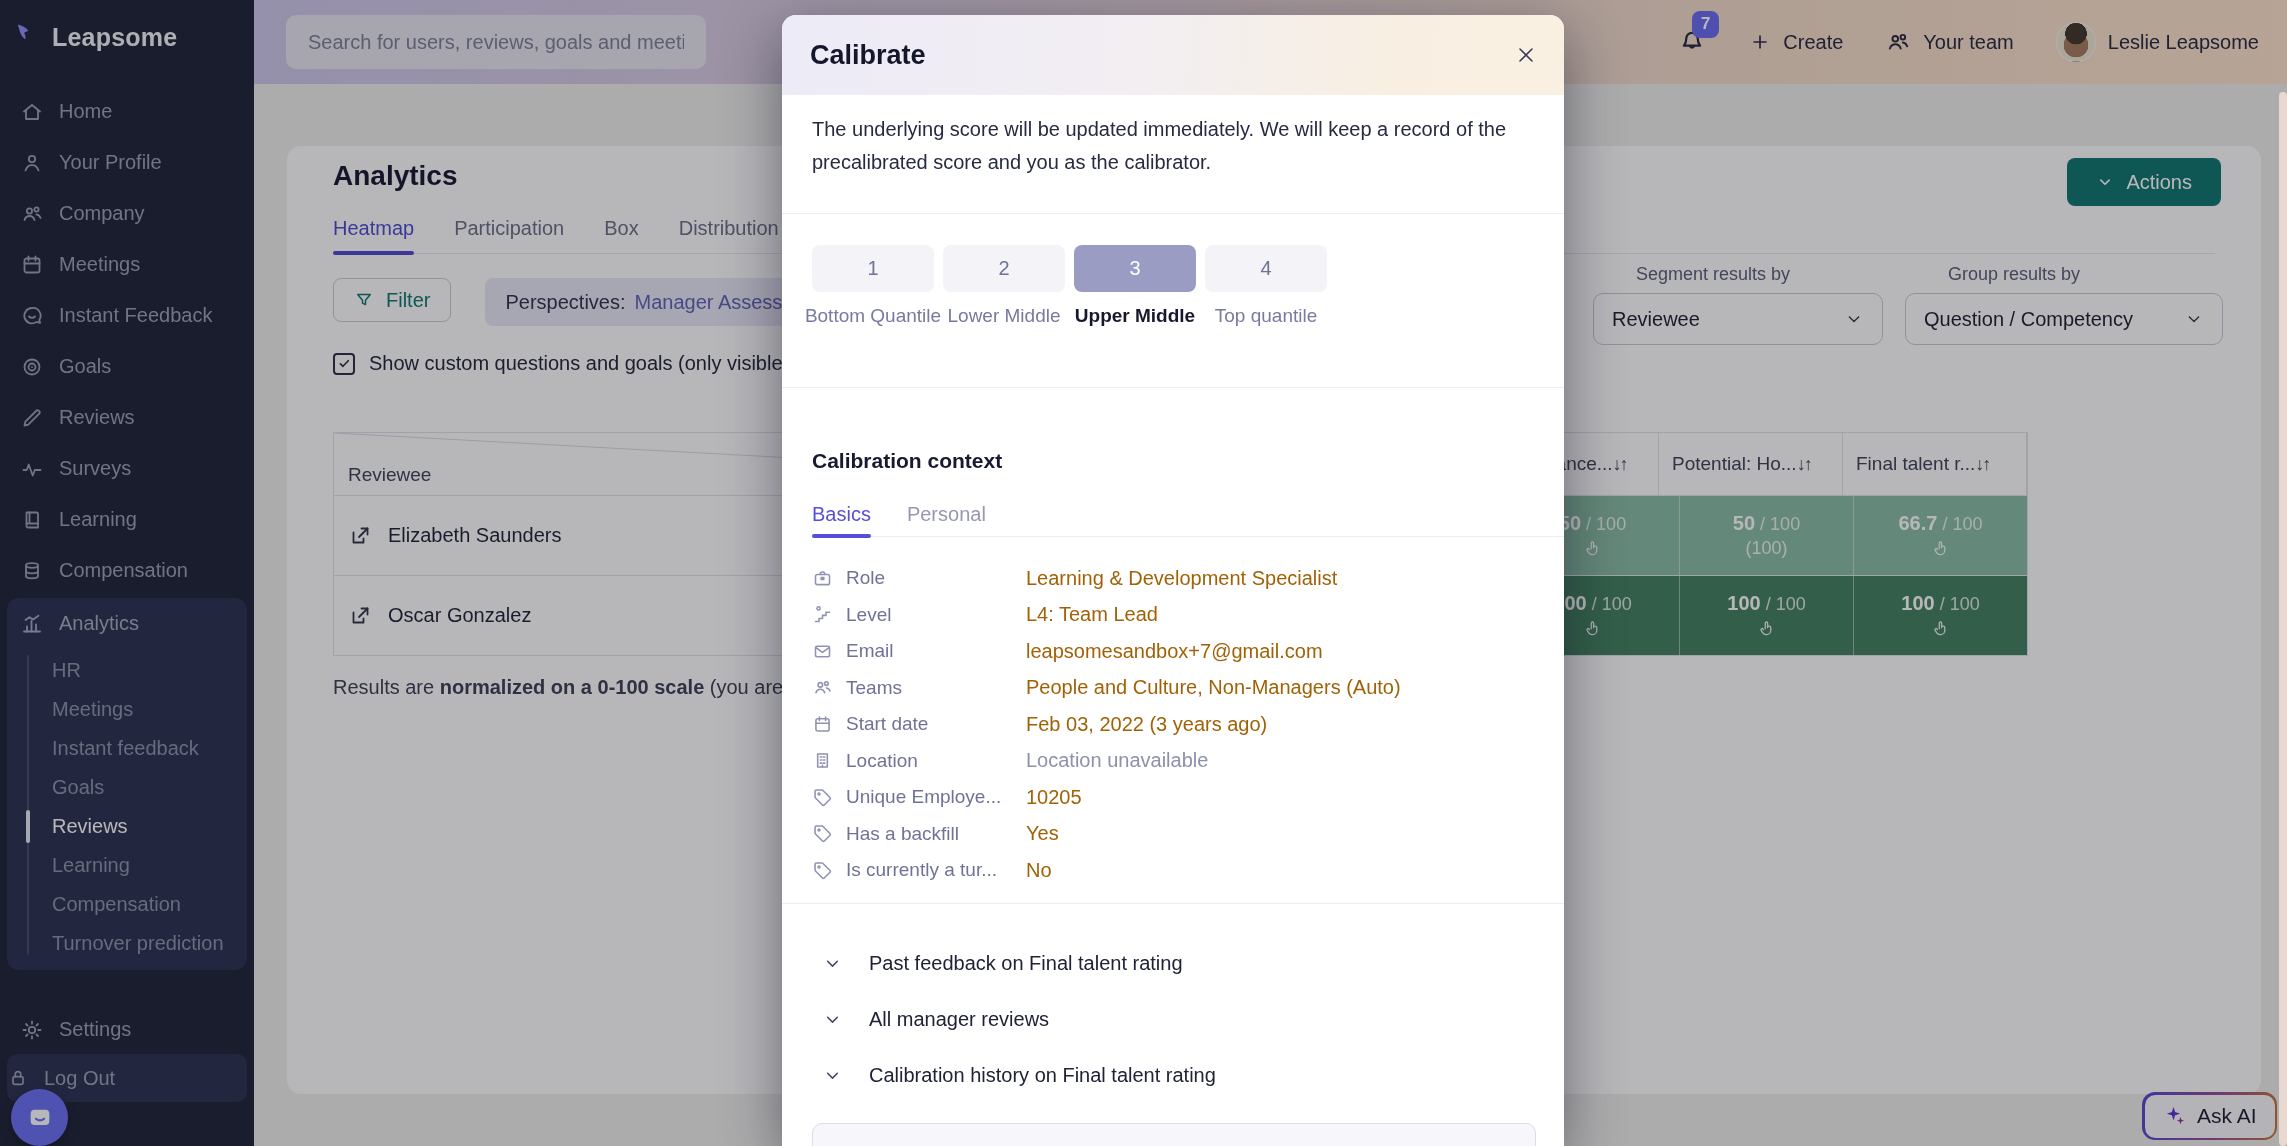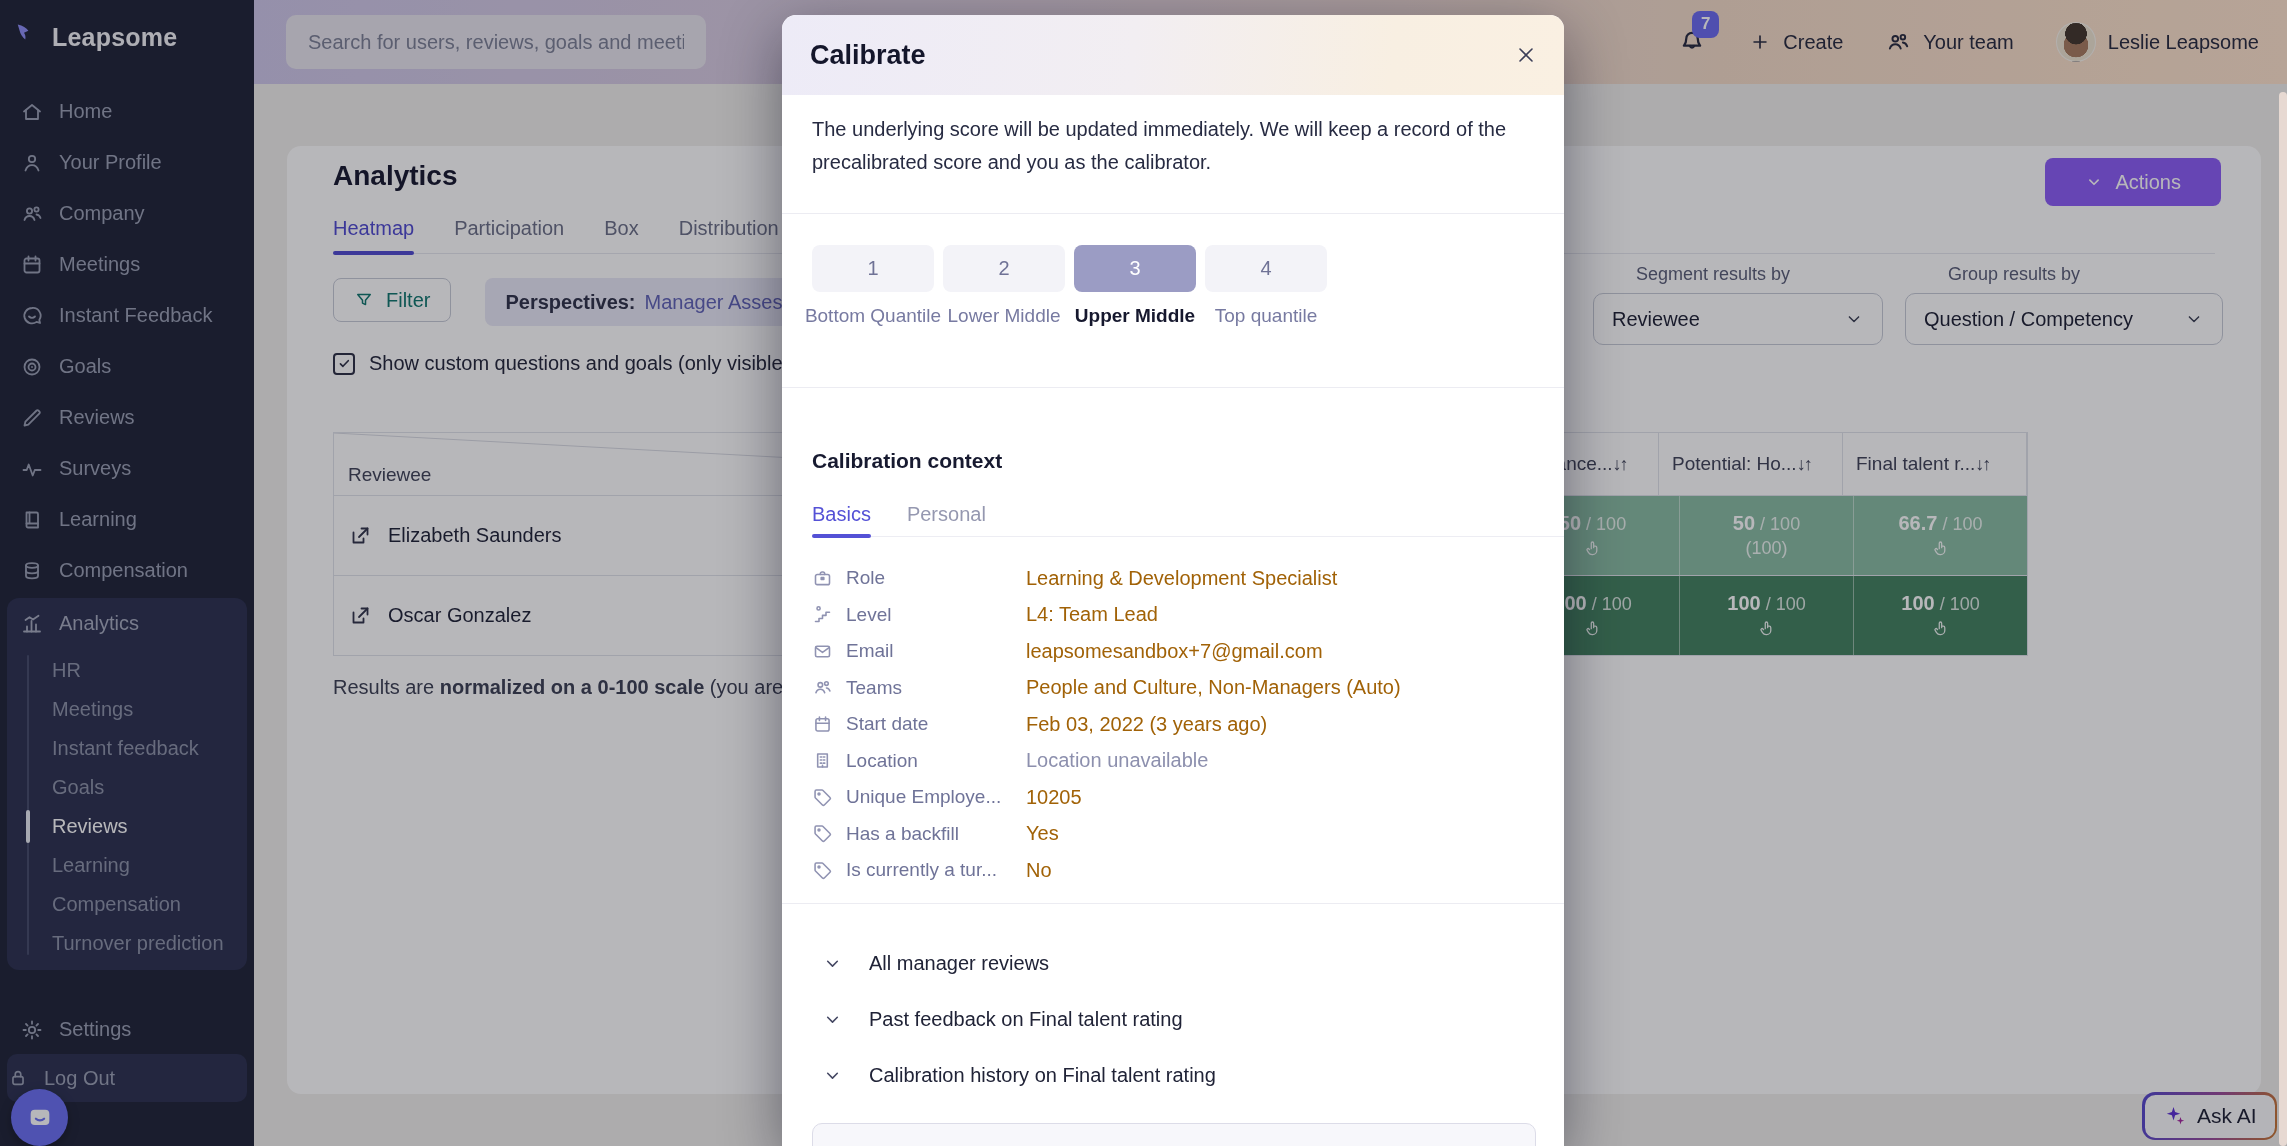--- a/index.html
+++ b/index.html
@@ -33,30 +33,30 @@
   .tb-right { position:absolute; right:28px; top:0; height:84px; display:flex; align-items:center; gap:42px; color:#272a3e; font-size:20px; }
   .tb-group { display:flex; align-items:center; gap:12px; cursor:pointer; }
   .bell-wrap { position:relative; cursor:pointer; }
   .bell-wrap .ic { width:30px; height:30px; }
   .badge { position:absolute; top:-14px; right:-12px; min-width:27px; height:27px; border-radius:8px; background:#6a6af0; color:#fff; font-size:17px; font-weight:bold; display:flex; align-items:center; justify-content:center; padding:0 4px; }
   .avatar { width:40px; height:40px; border-radius:50%; background:radial-gradient(circle at 50% 28%,#43362c 0 32%,rgba(0,0,0,0) 33%),radial-gradient(circle at 50% 58%,#a87c5f 0 42%,#efe6d2 43%); border:1px solid rgba(255,255,255,.6); }
 
   
   .card { position:absolute; left:287px; top:146px; width:1974px; height:948px; background:#ffffff; border-radius:14px; z-index:1; }
   .card-title { position:absolute; left:46px; top:14px; font-size:28px; font-weight:bold; color:#16182e; }
-  .actions-btn { position:absolute; right:40px; top:12px; height:48px; padding:0 40px; border-radius:8px; background:#8b5cf6; color:#fff; display:flex; align-items:center; gap:12px; font-size:20px; cursor:pointer; border:none; }
+  .actions-btn { position:absolute; right:40px; top:12px; height:48px; padding:0 29px; border-radius:8px; background:#0f766e; color:#fff; display:flex; align-items:center; gap:12px; font-size:20px; cursor:pointer; border:none; }
   .actions-btn .ic { width:18px; height:18px; stroke-width:2.2; }
   .tabs { position:absolute; left:46px; right:46px; top:58px; height:50px; display:flex; gap:40px; border-bottom:1px solid #e6e7ee; }
   .tab { font-size:20px; color:#6b6f87; position:relative; display:flex; align-items:center; cursor:pointer; white-space:nowrap; }
   .tab.active { color:#4f4ad0; }
   .tab.active::after { content:""; position:absolute; left:0; right:0; bottom:-2px; height:4px; background:#4f4ad0; border-radius:2px; }
   .filter-row { position:absolute; left:46px; top:132px; display:flex; gap:34px; }
   .filter-btn { height:44px; padding:0 20px; border:1.5px solid #c6cad6; background:#fff; border-radius:8px; display:flex; align-items:center; gap:12px; font-size:20px; color:#0f766e; cursor:pointer; }
   .chip { height:48px; padding:0 20px; border-radius:8px; background:#e9e8f6; display:flex; align-items:center; gap:9px; font-size:20px; width:372px; cursor:pointer; }
-  .chip .pfx { color:#2f3249; font-weight:bold; }
+  .chip .pfx { color:#2f3249; font-weight:normal; }
   .chip .val { color:#5f62b6; white-space:nowrap; }
   .chip .x { color:#2f3249; font-size:24px; margin-left:4px; cursor:pointer; }
   .check-row { position:absolute; left:46px; top:206px; display:flex; align-items:center; gap:14px; font-size:20px; color:#23263a; white-space:nowrap; }
   .checkbox { width:22px; height:22px; border:2px solid #2b2e44; border-radius:4px; display:flex; align-items:center; justify-content:center; cursor:pointer; flex:none; }
   .checkbox .ic { width:15px; height:15px; stroke-width:2.6; color:#2b2e44; }
 
   .seg-wrap { position:absolute; top:118px; }
   .seg-label { font-size:18px; color:#5a5e78; margin-bottom:8px;margin-left:43px; }
   .select { height:52px; border:1.5px solid #c6cad6; border-radius:10px; background:#fff; display:flex; align-items:center; justify-content:space-between; padding:0 18px; font-size:20px; color:#1c1f33; cursor:pointer; }
   .select .ic { width:20px; height:20px; color:#3c4054; }
@@ -597,27 +597,27 @@
       </div>
     </div>
 
     <div class="m-div" style="top:888px"></div>
 
     <div class="acc">
       <div class="a-row">
         <svg class="ic" viewBox="0 0 24 24">
             <path d="M6.5 9.5 12 15l5.5-5.5"></path>
           </svg>
+        <span>Past feedback on Final talent rating</span>
+      </div>
+      <div class="a-row">
+        <svg class="ic" viewBox="0 0 24 24">
+            <path d="M6.5 9.5 12 15l5.5-5.5"></path>
+          </svg>
         <span>All manager reviews</span>
-      </div>
-      <div class="a-row">
-        <svg class="ic" viewBox="0 0 24 24">
-            <path d="M6.5 9.5 12 15l5.5-5.5"></path>
-          </svg>
-        <span>Past feedback on Final talent rating</span>
       </div>
       <div class="a-row">
         <svg class="ic" viewBox="0 0 24 24">
             <path d="M6.5 9.5 12 15l5.5-5.5"></path>
           </svg>
         <span>Calibration history on Final talent rating</span>
       </div>
     </div>
 
     <div class="comment"></div>

